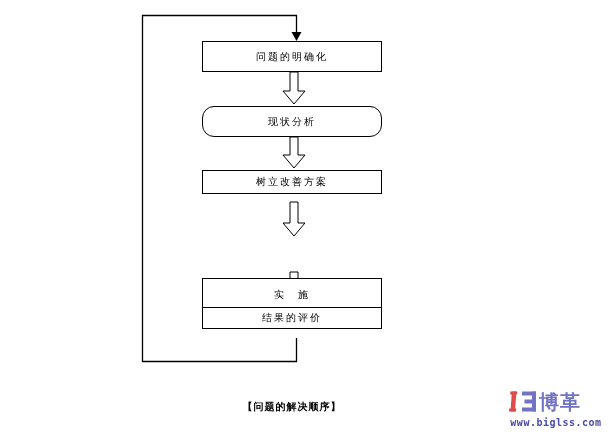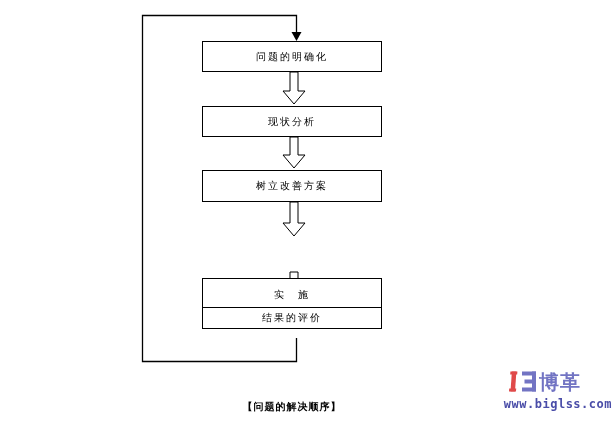--- a/index.html
+++ b/index.html
@@ -30,39 +30,39 @@
     border: 1px solid #000000;
     background: #ffffff;
     display: flex;
     align-items: center;
     justify-content: center;
     font-size: 10px;
     letter-spacing: 2px;
     color: #000000;
   }
   .b1 { top: 41px;  height: 31px; }
-  .b2 { top: 106px; height: 31px; }
-  .b3 { top: 170px; height: 32px; }
+  .b2 { top: 106px; height: 31px; border-radius: 12px; }
+  .b3 { top: 170px; height: 24px; }
   .b4 { top: 238px; height: 34px; margin-top: 40px; }
   .b5 { top: 307px; height: 22px; }
   .caption {
     position: absolute;
     left: 142px;
     top: 400px;
     width: 300px;
     text-align: center;
     font-size: 10px;
     font-weight: bold;
     letter-spacing: 1px;
     color: #000000;
   }
   .logo {
     position: absolute;
     left: 500px;
-    top: 368px;
+    top: 388px;
     width: 112px;
     height: 44px;
   }
   .logo-icon {
     position: absolute;
     left: 6px;
     top: 2px;
   }
   .logo-brand {
     position: absolute;
@@ -72,23 +72,23 @@
     font-weight: bold;
     color: #7274C3;
     letter-spacing: 1px;
     white-space: nowrap;
   }
   .logo-url {
     position: absolute;
     left: 0px;
     top: 29px;
     width: 112px;
-    text-align: right;
+    text-align: center;
     font-family: "DejaVu Sans Mono", "Liberation Mono", monospace;
-    font-size: 12px;
+    font-size: 10px;
     font-weight: bold;
     letter-spacing: 0.5px;
     color: #4A4DA8;
     white-space: nowrap;
   }
   .block-arrow {
     fill: #ffffff;
     stroke: #000000;
     stroke-width: 1;
   }

